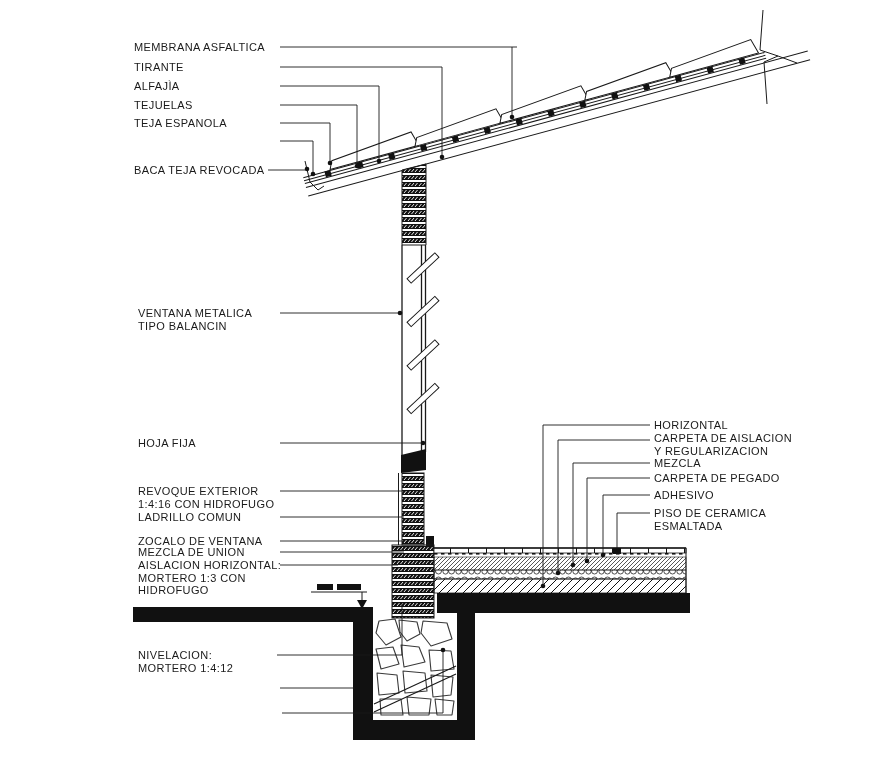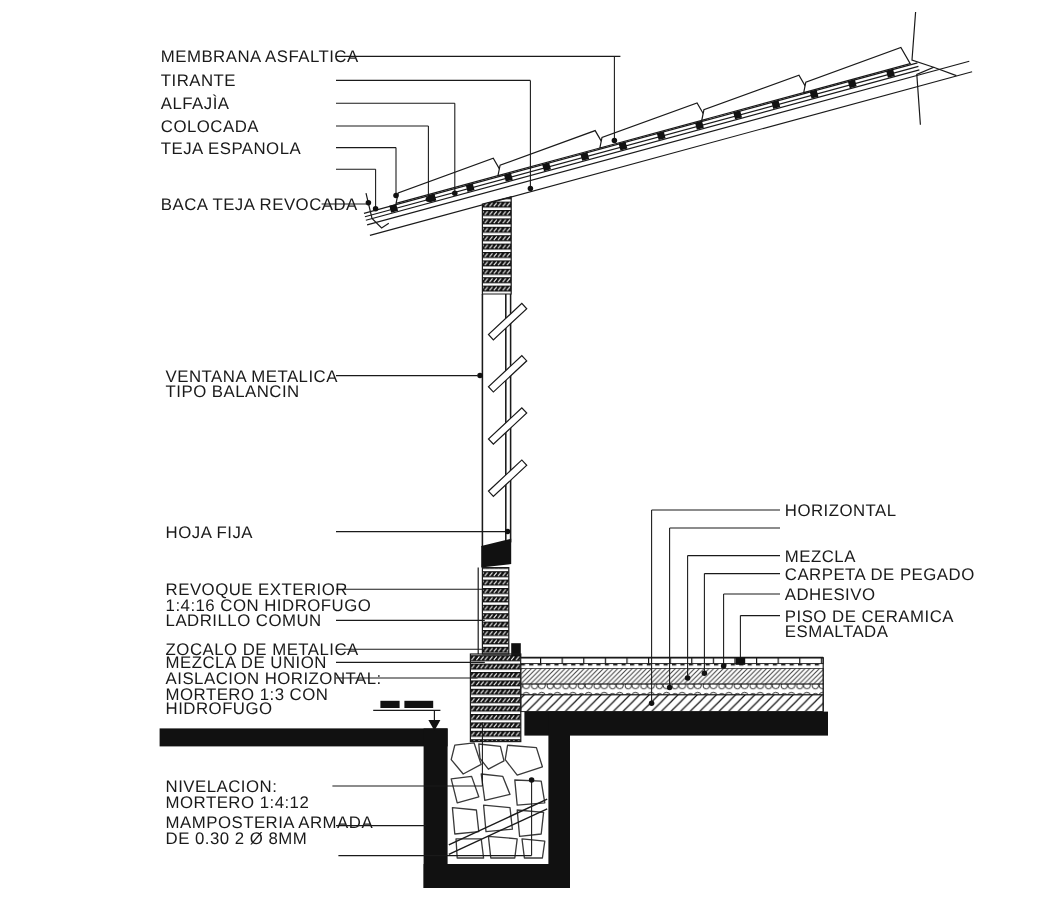--- a/index.html
+++ b/index.html
@@ -4,21 +4,21 @@
 <style>
   :root{ --ink:#1a1a1a; --bg:#ffffff; }
   html,body{margin:0;padding:0;background:var(--bg);}
   #stage{
     position:relative;width:870px;height:760px;background:var(--bg);
     font-family:"Liberation Sans", sans-serif;overflow:hidden;
   }
   #drawing{position:absolute;left:0;top:0;}
   .lbl{
     position:absolute;color:var(--ink);
-    font-size:14px;line-height:12.5px;letter-spacing:.4px;
+    font-size:11px;line-height:12.5px;letter-spacing:.4px;
     white-space:pre-line;
   }
 </style>
 </head>
 <body>
 
 <div id="stage">
 
   <svg id="drawing" width="870" height="760" viewBox="0 0 870 760">
     <defs>
@@ -202,38 +202,38 @@
       <circle cx="573" cy="565" r="2.3"></circle>
         <circle cx="587" cy="561" r="2.3"></circle>
       <circle cx="603" cy="555" r="2.3"></circle>
       <rect x="613" y="548" width="8" height="6"></rect>
     </g>
   </svg>
 
   <div class="lbl" style="left:134px;top:41px">MEMBRANA ASFALTICA</div>
   <div class="lbl" style="left:134px;top:61px">TIRANTE</div>
   <div class="lbl" style="left:134px;top:80px">ALFAJÌA</div>
-  <div class="lbl" style="left:134px;top:99px">COLOCADA</div>
+  <div class="lbl" style="left:134px;top:99px">TEJUELAS</div>
   <div class="lbl" style="left:134px;top:117px">TEJA ESPANOLA</div>
   <div class="lbl" style="left:134px;top:164px">BACA TEJA REVOCADA</div>
   <div class="lbl" style="left:138px;top:307px">VENTANA METALICA
 TIPO BALANCIN</div>
   <div class="lbl" style="left:138px;top:437px">HOJA FIJA</div>
   <div class="lbl" style="left:138px;top:485px">REVOQUE EXTERIOR
 1:4:16 CON HIDROFUGO</div>
   <div class="lbl" style="left:138px;top:511px">LADRILLO COMUN</div>
-  <div class="lbl" style="left:138px;top:535px">ZOCALO DE METALICA</div>
+  <div class="lbl" style="left:138px;top:535px">ZOCALO DE VENTANA</div>
   <div class="lbl" style="left:138px;top:546px">MEZCLA DE UNION</div>
   <div class="lbl" style="left:138px;top:559px">AISLACION HORIZONTAL:
 MORTERO 1:3 CON
 HIDROFUGO</div>
   <div class="lbl" style="left:138px;top:649px">NIVELACION:
 MORTERO 1:4:12</div>
-  <div class="lbl" style="left:138px;top:679px">MAMPOSTERIA ARMADA
-DE 0.30  2 Ø 8MM</div>
   <div class="lbl" style="left:654px;top:419px">HORIZONTAL</div>
+  <div class="lbl" style="left:654px;top:432px">CARPETA DE AISLACION
+Y REGULARIZACION</div>
   <div class="lbl" style="left:654px;top:457px">MEZCLA</div>
   <div class="lbl" style="left:654px;top:472px">CARPETA DE PEGADO</div>
   <div class="lbl" style="left:654px;top:489px">ADHESIVO</div>
   <div class="lbl" style="left:654px;top:507px">PISO DE CERAMICA
 ESMALTADA</div>
 
 </div>
 
 </body></html>

